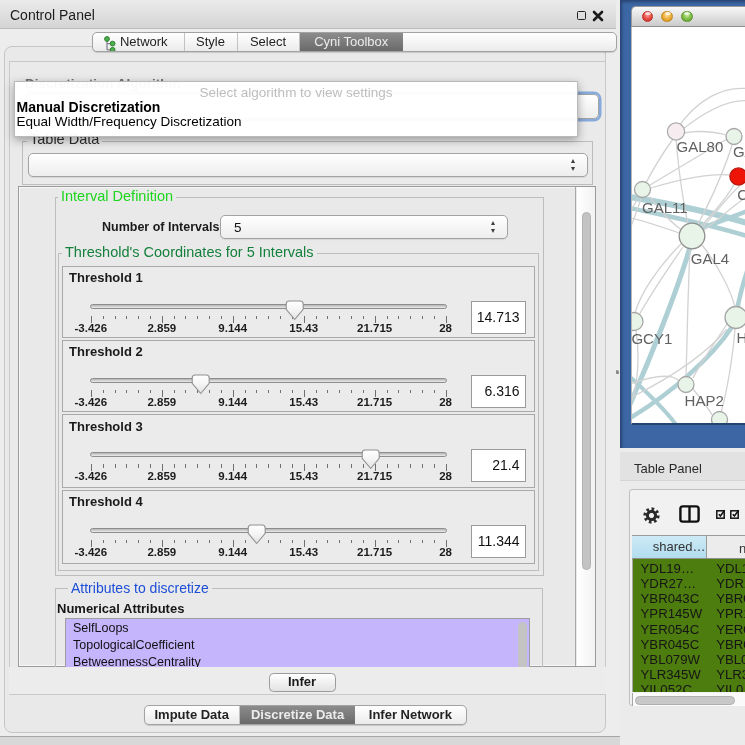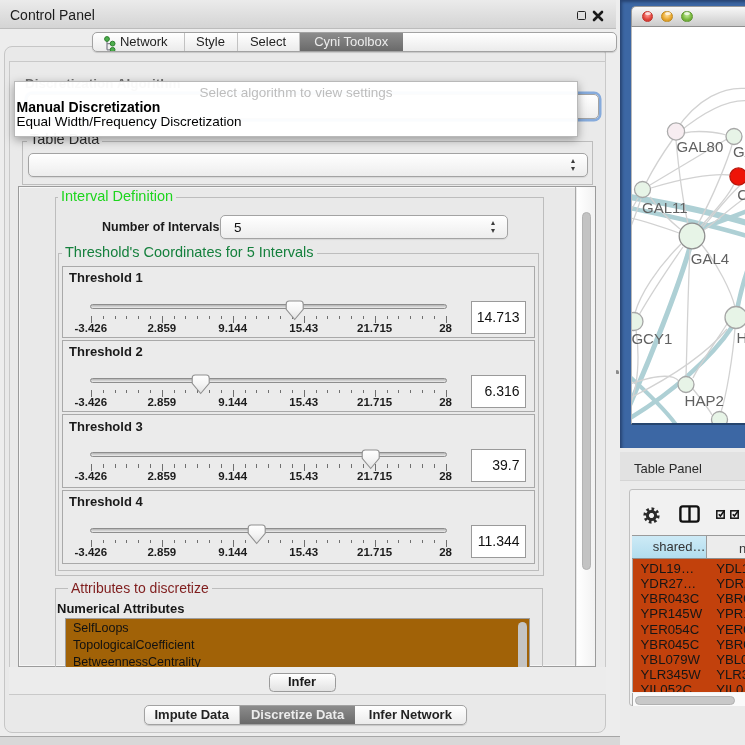--- a/index.html
+++ b/index.html
@@ -214,21 +214,21 @@
 <svg class="a" style="left:360.8px;top:448.5px" width="20" height="21" viewBox="0 0 20 21">
 <defs>
       <linearGradient id="tg2" x1="0" y1="0" x2="0" y2="1">
         <stop offset="0" stop-color="#ffffff"></stop>
         <stop offset="0.5" stop-color="#f4f4f4"></stop>
         <stop offset="1" stop-color="#e2e2e2"></stop>
       </linearGradient>
     </defs>
 <path d="M4.2,1 h11 a3,3 0 0 1 3,3 v5.4 L9.7,19.5 L1.2,9.4 v-5.4 a3,3 0 0 1 3,-3 z" fill="url(#tg2)" stroke="#909090" stroke-width="1.1"></path>
 </svg>
-<div class="vbox" style="left:470.5px;top:449.0px">39.7</div>
+<div class="vbox" style="left:470.5px;top:449.0px">21.4</div>
 <div class="tb" style="left:61.5px;top:489.5px;width:473px;height:74.0px"></div>
 <div class="tl" style="left:69px;top:494.0px">Threshold 4</div>
 <div class="groove" style="left:89.8px;top:527.5px;width:356.8px"></div>
 <div class="tick" style="left:90.8px;top:539.5px;height:7.0px;width:1.4px"></div>
 <div class="tick" style="left:102.6px;top:539.5px;height:3.5px;width:1px"></div>
 <div class="tick" style="left:114.5px;top:539.5px;height:3.5px;width:1px"></div>
 <div class="tick" style="left:126.3px;top:539.5px;height:3.5px;width:1px"></div>
 <div class="tick" style="left:138.1px;top:539.5px;height:3.5px;width:1px"></div>
 <div class="tick" style="left:149.9px;top:539.5px;height:3.5px;width:1px"></div>
 <div class="tick" style="left:161.8px;top:539.5px;height:7.0px;width:1.4px"></div>
@@ -267,23 +267,23 @@
       <linearGradient id="tg3" x1="0" y1="0" x2="0" y2="1">
         <stop offset="0" stop-color="#ffffff"></stop>
         <stop offset="0.5" stop-color="#f4f4f4"></stop>
         <stop offset="1" stop-color="#e2e2e2"></stop>
       </linearGradient>
     </defs>
 <path d="M4.2,1 h11 a3,3 0 0 1 3,3 v5.4 L9.7,19.5 L1.2,9.4 v-5.4 a3,3 0 0 1 3,-3 z" fill="url(#tg3)" stroke="#909090" stroke-width="1.1"></path>
 </svg>
 <div class="vbox" style="left:470.5px;top:524.5px">11.344</div>
 <div class="a" style="left:54.8px;top:588px;width:488px;height:79px;border:1px solid #bdbdbd;border-bottom:none"></div>
-<div class="gt" style="left:68px;top:580.5px;color:#7f1d1d;font-size:14px">Attributes to discretize</div>
+<div class="gt" style="left:68px;top:580.5px;color:#1d4ed8;font-size:14px">Attributes to discretize</div>
 <div class="a" style="left:57px;top:601px;font-size:13px;font-weight:bold;color:#161616">Numerical Attributes</div>
-<div class="a" style="left:64.5px;top:618px;width:465px;height:49px;background:#a16207;border:1px solid #9e9e9e;border-bottom:none;overflow:hidden">
+<div class="a" style="left:64.5px;top:618px;width:465px;height:49px;background:#c4b5fd;border:1px solid #9e9e9e;border-bottom:none;overflow:hidden">
     <div style="position:absolute;left:7.5px;top:1.2px;font-size:12.5px;color:#111;line-height:16.9px">SelfLoops<br>TopologicalCoefficient<br>BetweennessCentrality</div>
     <div style="position:absolute;right:2px;top:2.5px;width:9px;height:60px;background:#c4c4c4;border-radius:5px"></div>
   </div>
 <div class="a" style="left:9px;top:667px;width:597px;height:28px;background:#ececec;border-bottom:1px solid #c9c9c9"></div>
 <div class="a" style="left:268.5px;top:672.5px;width:67px;height:19px;border:1px solid #9b9b9b;border-radius:4.5px;background:linear-gradient(#ffffff,#e2e2e2);font-size:13px;font-weight:bold;color:#1a1a1a;text-align:center;line-height:15.5px">Infer</div>
 <div class="tabbar" style="left:143.5px;top:704.5px;width:323px">
 <div class="tab" style="width:96px;font-weight:bold">Impute Data</div>
 <div class="tab tabsel" style="width:116px;font-weight:bold">Discretize Data</div>
 <div class="tab" style="width:111px;font-weight:bold">Infer Network</div>
 </div>
@@ -379,21 +379,21 @@
     <rect x="0.8" y="1.8" width="7.4" height="7.4" fill="none" stroke="#111" stroke-width="1.5"></rect>
     <path d="M2.8,5.2 L4.4,7 L8.6,1.2" fill="none" stroke="#111" stroke-width="1.5"></path>
   </svg>
 <svg class="a" style="left:729.5px;top:509px" width="10" height="10" viewBox="0 0 10 10">
     <rect x="0.8" y="1.8" width="7.4" height="7.4" fill="none" stroke="#111" stroke-width="1.5"></rect>
     <path d="M2.8,5.2 L4.4,7 L8.6,1.2" fill="none" stroke="#111" stroke-width="1.5"></path>
   </svg>
 <div class="a" style="left:632.2px;top:535px;width:113px;height:24.3px;border-top:1px solid #9a9a9a;border-bottom:1px solid #8f8f8f;background:#ececec"></div>
 <div class="a" style="left:632.2px;top:536px;width:75px;height:22.3px;background:linear-gradient(#cdeaf6,#b2ddee);border-right:1px solid #9a9a9a;font-size:13px;color:#333;text-align:center;line-height:22px;padding-left:20px">shared…</div>
 <div class="a" style="left:739px;top:541px;font-size:13px;color:#333">n</div>
-<div class="a" style="left:632.2px;top:559.3px;width:113px;height:133px;background:#c2410c;border-left:1px solid #a6a6a6;overflow:hidden">
+<div class="a" style="left:632.2px;top:559.3px;width:113px;height:133px;background:#4d7c0f;border-left:1px solid #a6a6a6;overflow:hidden">
 <div class="rowt" style="left:7.4px;top:1.6px">YDL19…</div>
 <div class="rowt" style="left:83px;top:1.6px">YDL1</div>
 <div class="rowt" style="left:7.4px;top:16.8px">YDR27…</div>
 <div class="rowt" style="left:83px;top:16.8px">YDR2</div>
 <div class="rowt" style="left:7.4px;top:32.0px">YBR043C</div>
 <div class="rowt" style="left:83px;top:32.0px">YBR0</div>
 <div class="rowt" style="left:7.4px;top:47.2px">YPR145W</div>
 <div class="rowt" style="left:83px;top:47.2px">YPR1</div>
 <div class="rowt" style="left:7.4px;top:62.4px">YER054C</div>
 <div class="rowt" style="left:83px;top:62.4px">YER0</div>

